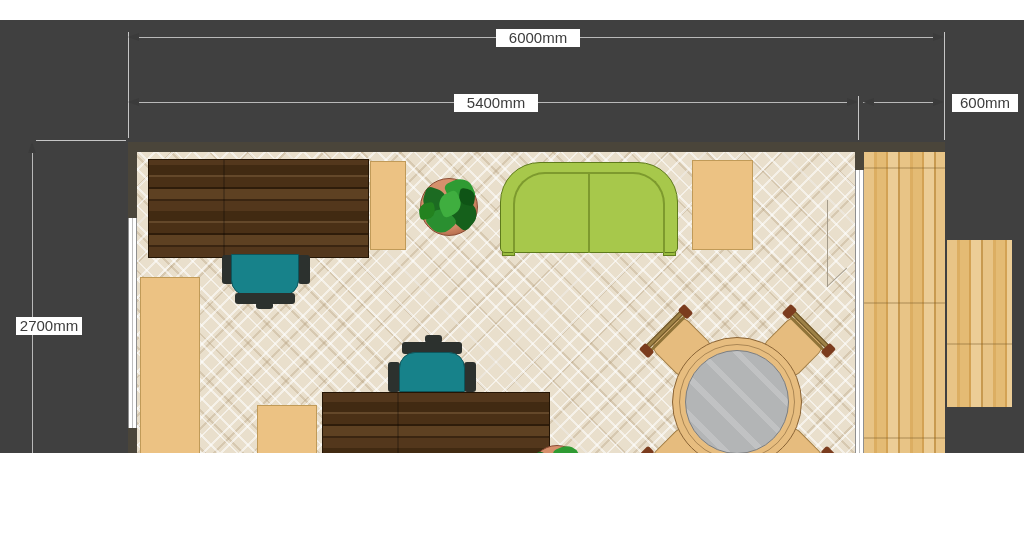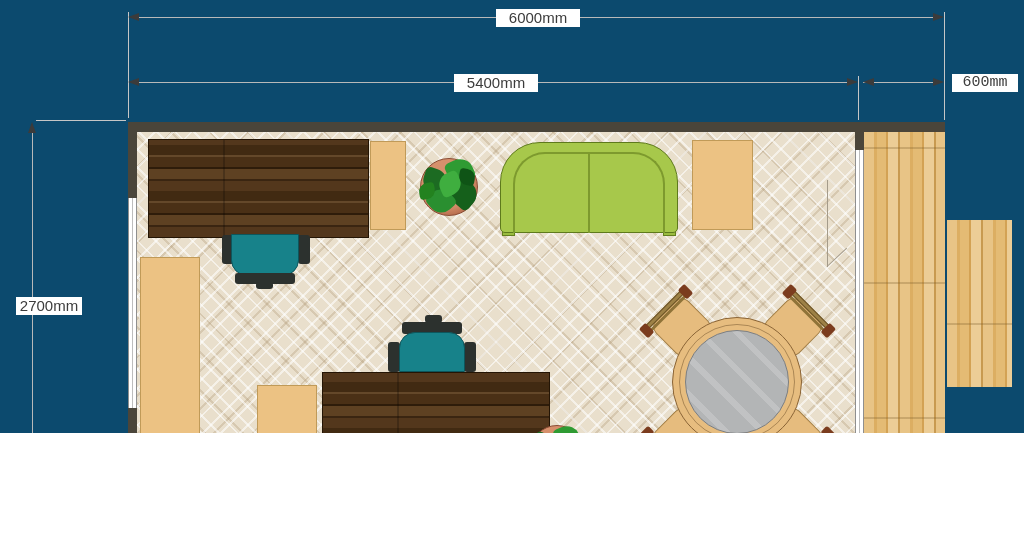--- a/index.html
+++ b/index.html
@@ -1,17 +1,17 @@
 <!DOCTYPE html>
 <html><head>
 <meta charset="utf-8">
 <style>
   html,body{margin:0;padding:0;background:#ffffff;}
-  .plan{position:relative;width:1024px;height:433px;background:#0c4a6e;overflow:hidden;
-        font-family:"Liberation Sans", sans-serif;color:#3c3c3c;}
+  .plan{position:relative;width:1024px;height:433px;background:#404040;overflow:hidden;
+        font-family:"Liberation Sans", sans-serif;color:#3c3c3c;margin-top:20px;}
   .abs{position:absolute;}
   
   .dim-line{position:absolute;background:#b9b9b9;}
   .ext-line{position:absolute;background:#c6c6c6;}
   .dim-label{position:absolute;background:#ffffff;font-size:15px;line-height:18px;
              text-align:center;color:#3c3c3c;padding:0 2px;white-space:nowrap;}
   .arr{position:absolute;width:0;height:0;border-style:solid;}
   .arr-l{border-width:4px 11px 4px 0;border-color:transparent #3b3b3b transparent transparent;}
   .arr-r{border-width:4px 0 4px 11px;border-color:transparent transparent transparent #3b3b3b;}
   .arr-u{border-width:0 4px 11px 4px;border-color:transparent transparent #3b3b3b transparent;}
@@ -73,21 +73,21 @@
   <div class="dim-label" style="left:496px;top:9px;width:80px;">6000mm</div>
 
   <div class="dim-line" style="left:133px;top:82px;width:720px;height:1px;"></div>
   <div class="arr arr-l" style="left:128px;top:78px;"></div>
   <div class="arr arr-r" style="left:847px;top:78px;"></div>
   <div class="dim-label" style="left:454px;top:74px;width:80px;">5400mm</div>
 
   <div class="dim-line" style="left:863px;top:82px;width:77px;height:1px;"></div>
   <div class="arr arr-l" style="left:863px;top:78px;"></div>
   <div class="arr arr-r" style="left:933px;top:78px;"></div>
-  <div class="dim-label" style="left:952px;top:74px;width:62px;font-family:Liberation Mono, monospace;">600mm</div>
+  <div class="dim-label" style="left:952px;top:74px;width:62px;">600mm</div>
 
   <div class="ext-line" style="left:36px;top:120px;width:90px;height:1px;"></div>
   <div class="ext-line" style="left:36px;top:487px;width:90px;height:1px;"></div>
   <div class="dim-line" style="left:32px;top:127px;width:1px;height:355px;"></div>
   <div class="arr arr-u" style="left:28px;top:122px;"></div>
   <div class="arr arr-d" style="left:28px;top:476px;"></div>
   <div class="dim-label" style="left:16px;top:297px;width:62px;">2700mm</div>
 
   <div class="floor-room" style="left:137px;top:132px;width:718px;height:349px;"></div>
   <div class="deck" style="left:864px;top:132px;width:81px;height:349px;"></div>

